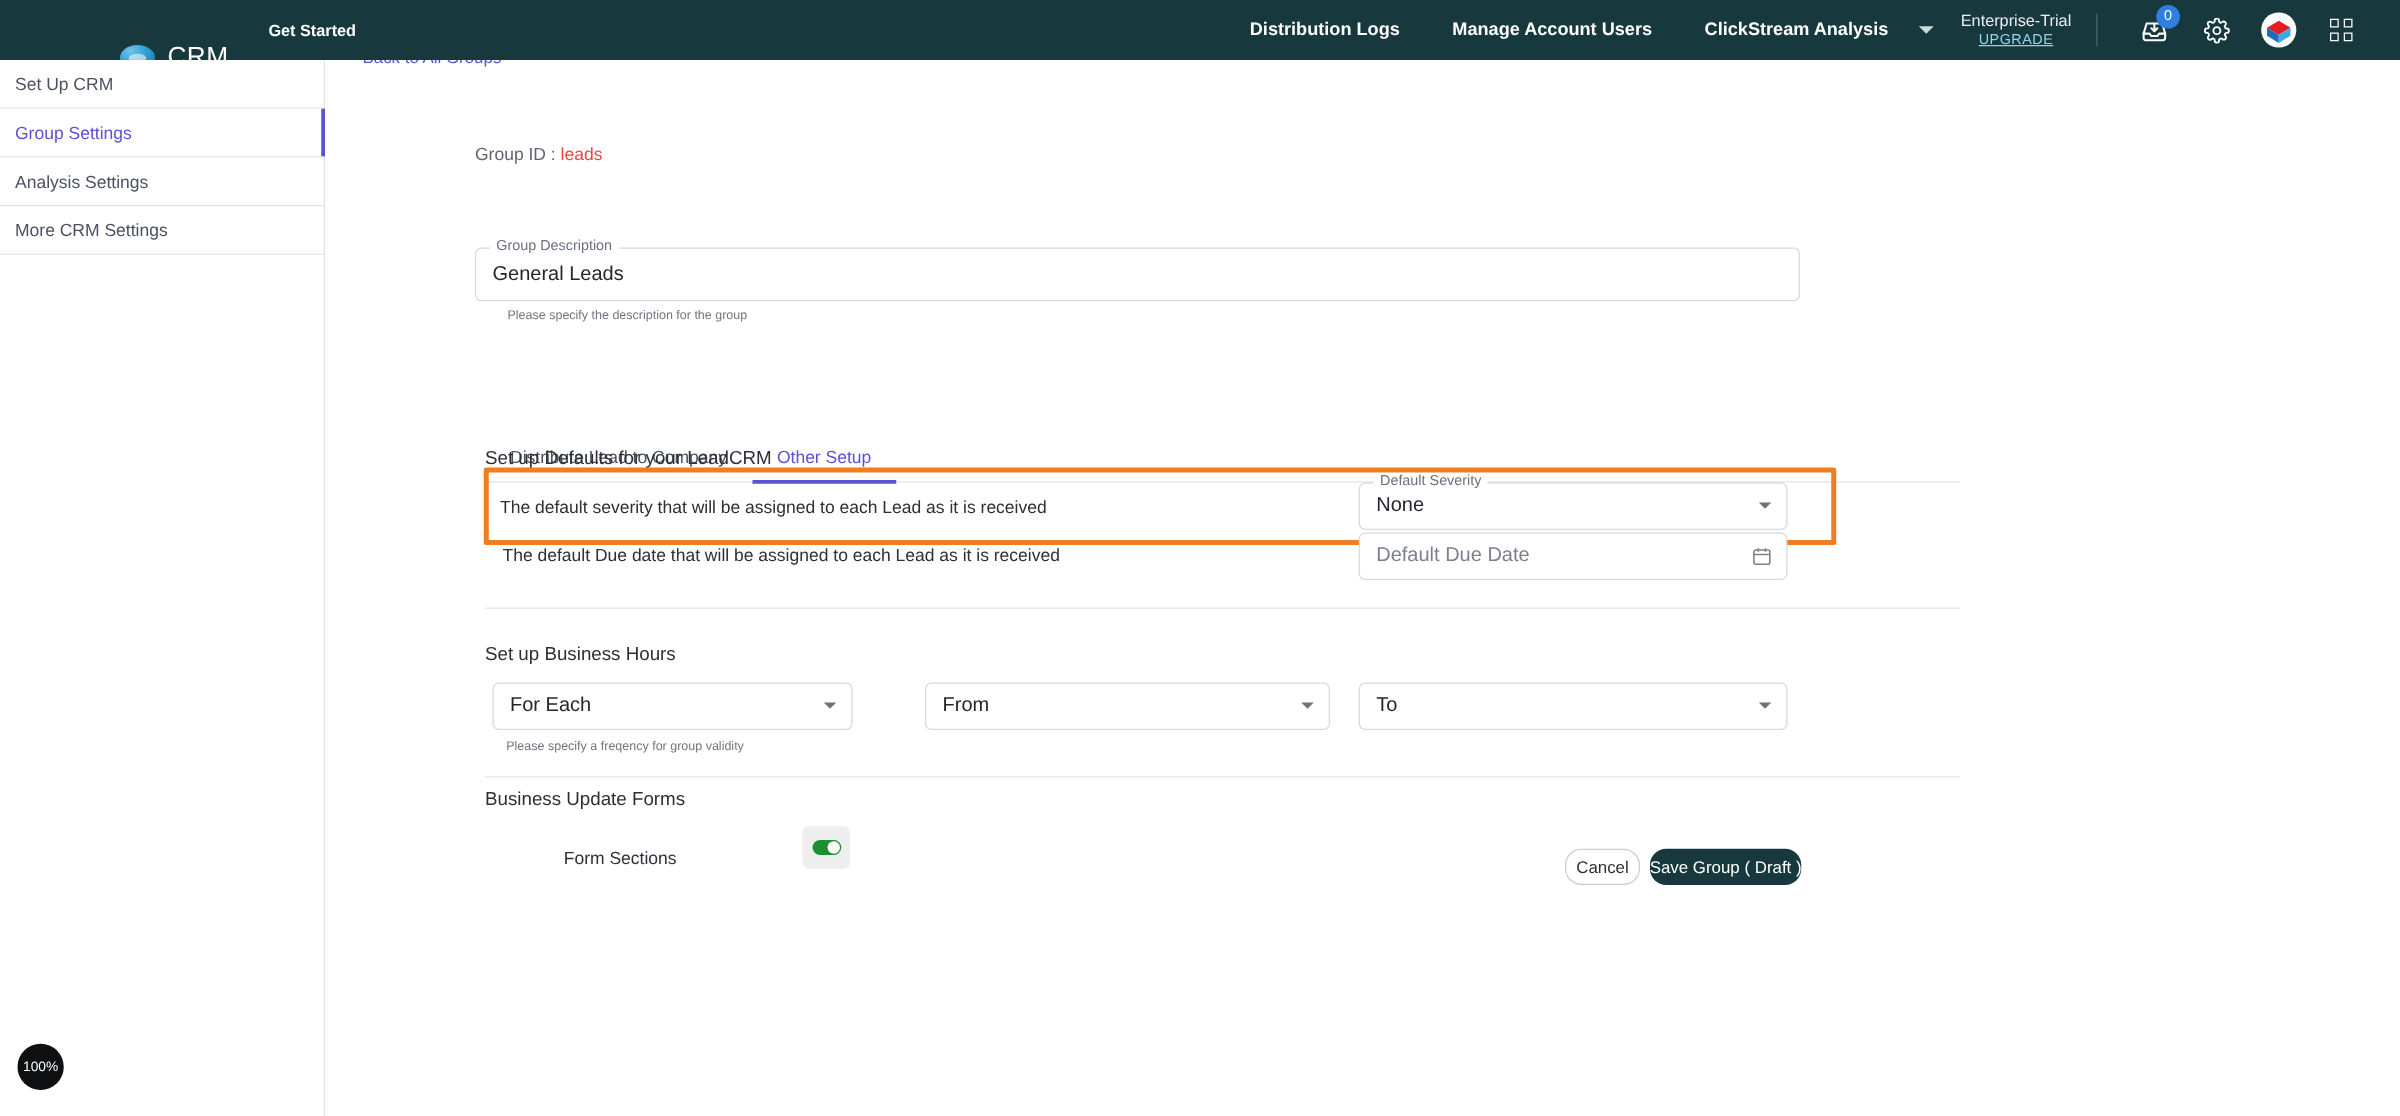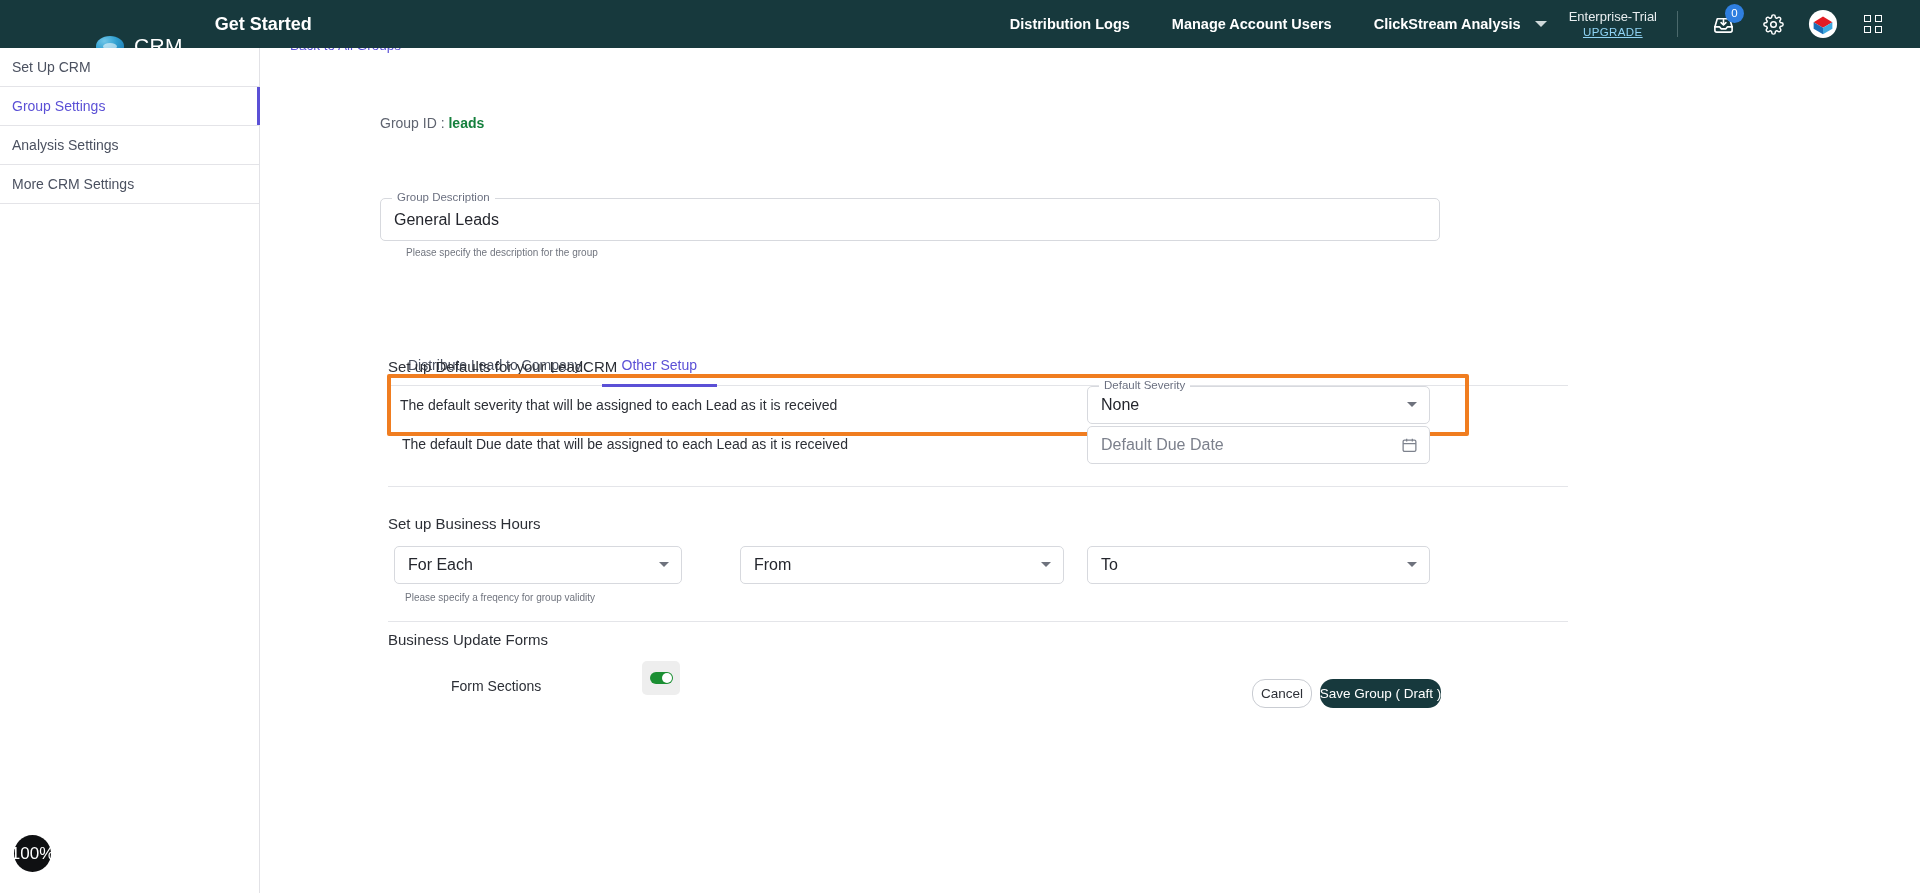--- a/index.html
+++ b/index.html
@@ -30,32 +30,32 @@
   .brand-logo::after {
     content: ""; position: absolute;
     left: 7px; top: 7px; width: 14px; height: 7px;
     border-radius: 50%;
     background: rgba(255,255,255,0.55);
   }
   .brand-name {
     font-size: 21px; letter-spacing: .3px; color: #ffffff;
   }
   .get-started {
-    margin-left: 32px; font-size: 18px; font-weight: bold; color: #ffffff;
+    margin-left: 32px; font-size: 13px; font-weight: bold; color: #ffffff;
     cursor: pointer;
   }
   .nav-right {
     margin-left: auto; display: flex; align-items: center; height: 48px;
     padding-right: 22px;
   }
   .nav-link {
     font-size: 14.5px; font-weight: bold; color: #ffffff;
     margin-right: 42px; cursor: pointer; white-space: nowrap;
   }
-  .nav-link.with-caret { margin-right: 14px; }
+  .nav-link.with-caret { margin-right: 24px; }
   .caret-down {
     width: 0; height: 0;
     border-left: 6px solid transparent;
     border-right: 6px solid transparent;
     border-top: 6px solid #cfd9da;
     margin-right: 22px; cursor: pointer;
   }
   .plan-box { text-align: center; line-height: 1.25; margin-right: 16px; }
   .plan-name { font-size: 13px; color: #e9eef0; white-space: nowrap; }
   .plan-upgrade {
@@ -108,21 +108,21 @@
     position: absolute; left: 29px; top: -10px;
     font-size: 13.5px; color: #5b50d6; cursor: pointer;
   }
   .content {
     position: absolute; left: 0; top: 0; width: 1659px;
   }
   .group-id {
     position: absolute; left: 119px; top: 67px;
     font-size: 14px; color: #5f6470;
   }
-  .group-id b { color: #15803d; font-weight: bold; }
+  .group-id b { color: #ef4444; font-weight: normal; }
 
   
   .field { position: absolute; }
   .field-box {
     position: relative; width: 100%; height: 100%;
     border: 1px solid #d7d9de; border-radius: 5px;
     background: #ffffff;
   }
   .field-legend {
     position: absolute; top: -8px; left: 11px;
@@ -216,21 +216,21 @@
   }
   .btn-save {
     background: #17393d; color: #ffffff; font-size: 13.5px;
   }
 
   
   .zoom-badge {
     position: absolute; left: 14px; bottom: 21px;
     width: 37px; height: 37px; border-radius: 50%;
     background: #0f1012; color: #ffffff;
-    font-size: 17px;
+    font-size: 11px;
     display: flex; align-items: center; justify-content: center;
   }
 </style>
 </head>
 <body>
 
 <div class="topbar">
   <div class="brand-wrap">
     <div class="brand-logo"></div>
     <div class="brand-name">CRM</div>

